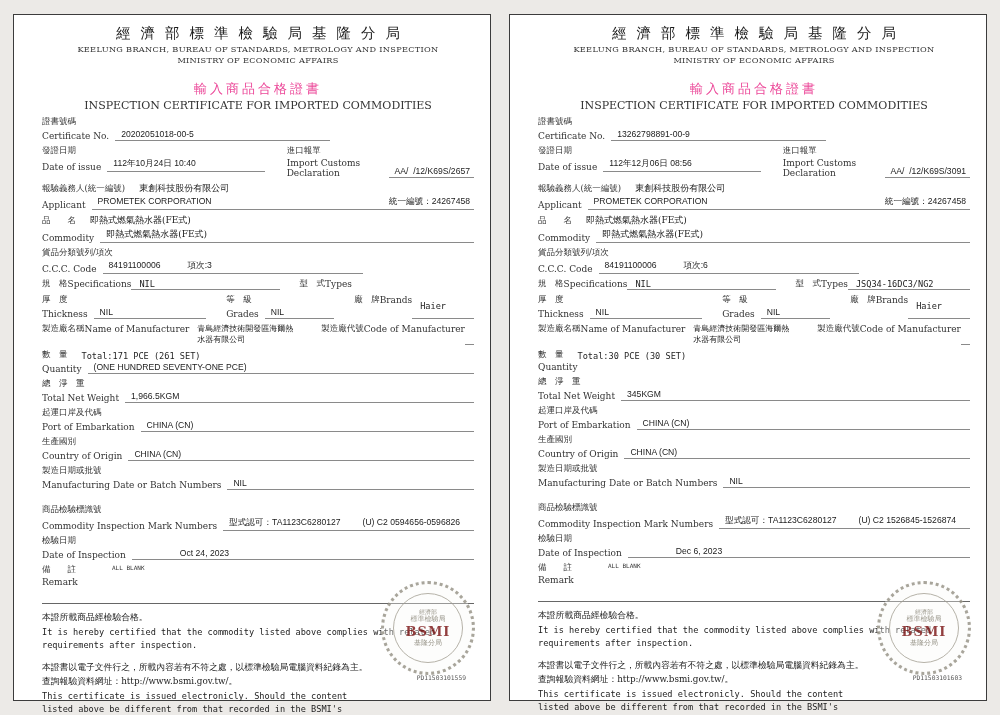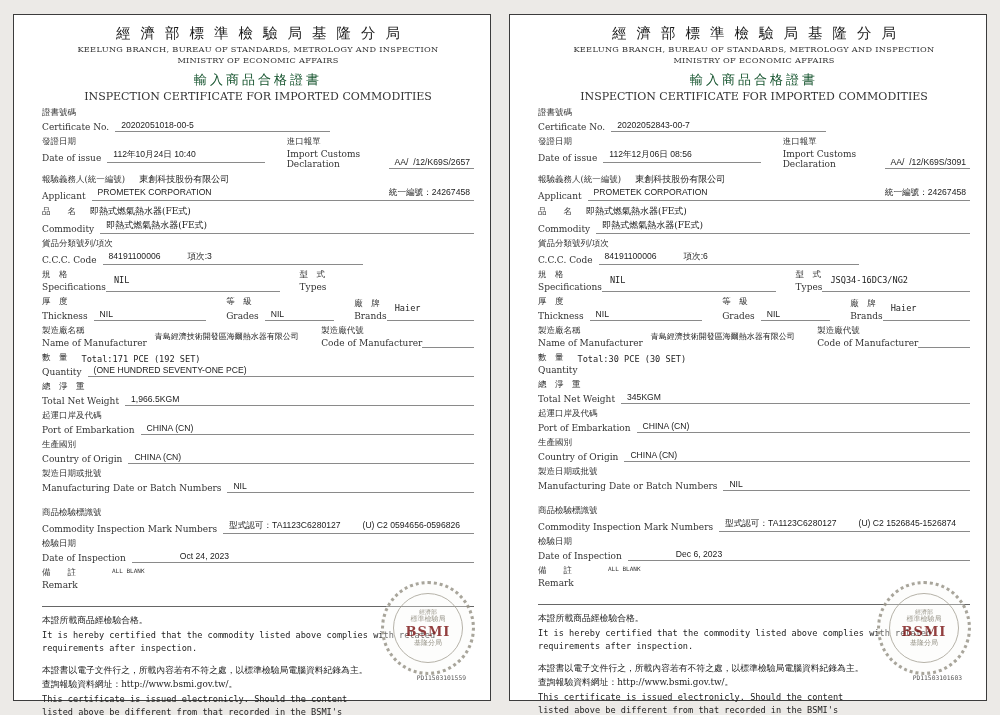--- a/index.html
+++ b/index.html
@@ -14,21 +14,21 @@
   .doc{
     width:478px;height:687px;box-sizing:border-box;
     background:#fff;border:1.5px solid #3c3c3c;
     position:relative;
   }
   .doc-inner{padding:9px 16px 0 28px;}
   
   .hdr{text-align:center;}
   .hdr-cn{font-size:14.5px;letter-spacing:10px;text-indent:10px;color:#1c1c1c;}
   .hdr-en{font-size:8.2px;letter-spacing:.3px;color:#333;margin-top:1px;}
-  .hdr-title-cn{font-size:13px;letter-spacing:3px;margin-top:6px;color:#14532d;}
+  .hdr-title-cn{font-size:13px;letter-spacing:3px;margin-top:15px;color:#ec4899;}
   .hdr-title-en{font-size:11px;color:#333;margin-top:1px;}
   
   .row{margin-top:4px;}
   .l1{display:flex;align-items:flex-end;font-size:8.5px;color:#333;gap:14px;}
   .l1 .cnval{font-size:9px;color:#1d1d1d;}
   .l2{display:flex;align-items:flex-end;font-size:9px;color:#333;gap:6px;margin-top:1px;}
   .mono{font-family:"DejaVu Sans Mono","Liberation Mono",monospace;}
   .val{
     border-bottom:1px solid #8a8a8a;padding:0 4px 1px 6px;
     font-size:8.6px;color:#1b1b1b;white-space:pre;
@@ -36,21 +36,21 @@
   }
   .fill{flex:1;}
   .w210{flex:0 0 205px;}
   .w150{flex:0 0 148px;}
   .w260{flex:0 0 250px;display:flex;gap:27px;}
   .split{display:flex;justify-content:space-between;white-space:pre;}
   .gap24{display:flex;gap:22px;}
   .gap60{display:flex;}
   .cols{display:flex;gap:20px;}
   .stackrow{display:flex;}
-  .stack{display:flex;flex-direction:column;justify-content:flex-end;}
+  .stack{display:flex;justify-content:flex-end;}
   .stack .cn{font-size:8.5px;color:#333;}
   .stack .en{font-size:9px;color:#333;margin-top:1px;}
   .sideval{
     flex:1;border-bottom:1px solid #8a8a8a;display:flex;align-items:center;
     padding-left:8px;font-size:8.6px;color:#1b1b1b;
     font-family:"DejaVu Sans Mono","Liberation Mono",monospace;
   }
   .sideval.noline{border-bottom:none;font-family:"DejaVu Serif",serif;font-size:8px;}
   .tiny{font-size:6px;align-self:flex-start;margin-left:22px;color:#333;}
   
@@ -213,21 +213,21 @@
             <span class="cn">製造廠代號</span>
             <span class="en">Code of Manufacturer</span>
           </div>
           <div class="sideval"></div>
         </div>
       </div>
 
       <div class="row">
         <div class="l1">
           <span>數　量</span>
-          <span class="cnval mono" style="font-size:8.6px">Total:171  PCE (192 SET)</span>
+          <span class="cnval mono" style="font-size:8.6px">Total:171  PCE (261 SET)</span>
         </div>
         <div class="l2">
           <span>Quantity</span>
           <span class="val fill">(ONE HUNDRED SEVENTY-ONE PCE)</span>
         </div>
       </div>
 
       <div class="row">
         <div class="l1">
             <span>總　淨　重</span>
@@ -329,21 +329,21 @@
         <div class="hdr-title-cn">輸入商品合格證書</div>
         <div class="hdr-title-en">INSPECTION CERTIFICATE FOR IMPORTED COMMODITIES</div>
       </div>
 
       <div class="row">
         <div class="l1">
             <span>證書號碼</span>
           </div>
         <div class="l2">
           <span>Certificate No.</span>
-          <span class="val w210">20202052843-00-7</span>
+          <span class="val w210">13262798891-00-9</span>
         </div>
       </div>
 
       <div class="row cols">
         <div style="flex:0 0 52%">
           <div class="l1">
               <span>發證日期</span>
             </div>
           <div class="l2">
             <span>Date of issue</span>

